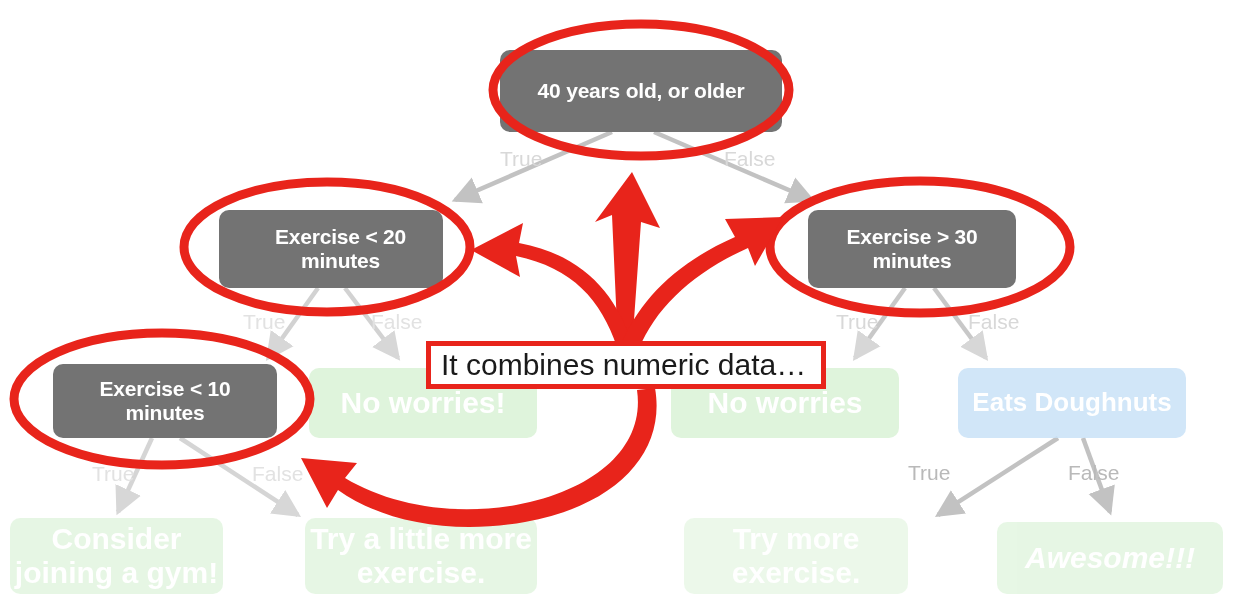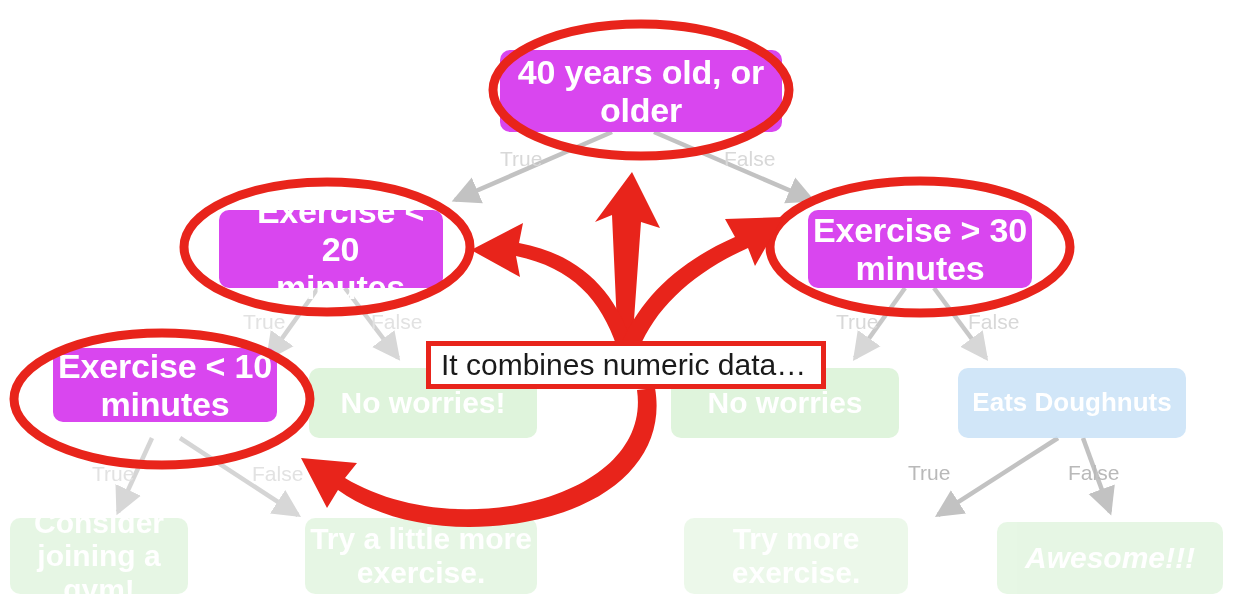--- a/index.html
+++ b/index.html
@@ -41,22 +41,22 @@
     align-items: center;
     justify-content: center;
     text-align: center;
     border-radius: 10px;
     font-weight: bold;
     line-height: 1.12;
     color: #ffffff;
     white-space: pre-line;
   }
   .node.decision {
-    background: #d946ef;
-    font-size: 34px;
+    background: #737373;
+    font-size: 21px;
     letter-spacing: -0.2px;
   }
   .node.leaf-green {
     background: #d3f0cf;
     font-size: 30px;
   }
   .node.leaf-blue {
     background: #c9e2f7;
     font-size: 26px;
   }
@@ -133,33 +133,33 @@
       <path d="M1058,438 L938,515"></path>
       <path d="M1083,438 L1110,512"></path>
     </g>
   </svg>
 
   <div class="node decision" style="left:500px; top:50px; width:282px; height:82px;">40 years old, or older</div>
 
   <div class="node decision" style="left:219px; top:210px; width:224px; height:78px;padding-left:19px;">Exercise &lt; 20
 minutes</div>
 
-  <div class="node decision" style="left:808px; top:210px; width:224px; height:78px;">Exercise &gt; 30
+  <div class="node decision" style="left:808px; top:210px; width:208px; height:78px;">Exercise &gt; 30
 minutes</div>
 
-  <div class="node decision" style="left:53px; top:348px; width:224px; height:74px;">Exercise &lt; 10
+  <div class="node decision" style="left:53px; top:364px; width:224px; height:74px;">Exercise &lt; 10
 minutes</div>
 
   <div class="node leaf-green faded-70" style="left:309px; top:368px; width:228px; height:70px;">No worries!</div>
 
   <div class="node leaf-blue faded-85" style="left:958px; top:368px; width:228px; height:70px;">Eats Doughnuts</div>
 
   <div class="node leaf-green faded-70" style="left:671px; top:368px; width:228px; height:70px;">No worries</div>
 
-  <div class="node leaf-green faded-55" style="left:10px; top:518px; width:178px; height:76px;">Consider
+  <div class="node leaf-green faded-55" style="left:10px; top:518px; width:213px; height:76px;">Consider
 joining a gym!</div>
 
   <div class="node leaf-green faded-55" style="left:305px; top:518px; width:232px; height:76px;">Try a little more
 exercise.</div>
 
   <div class="node leaf-green faded-40" style="left:684px; top:518px; width:224px; height:76px;">Try more
 exercise.</div>
 
   <div class="node leaf-green faded-55" style="left:997px; top:522px; width:226px; height:72px;font-style:italic;">Awesome!!!</div>
 

